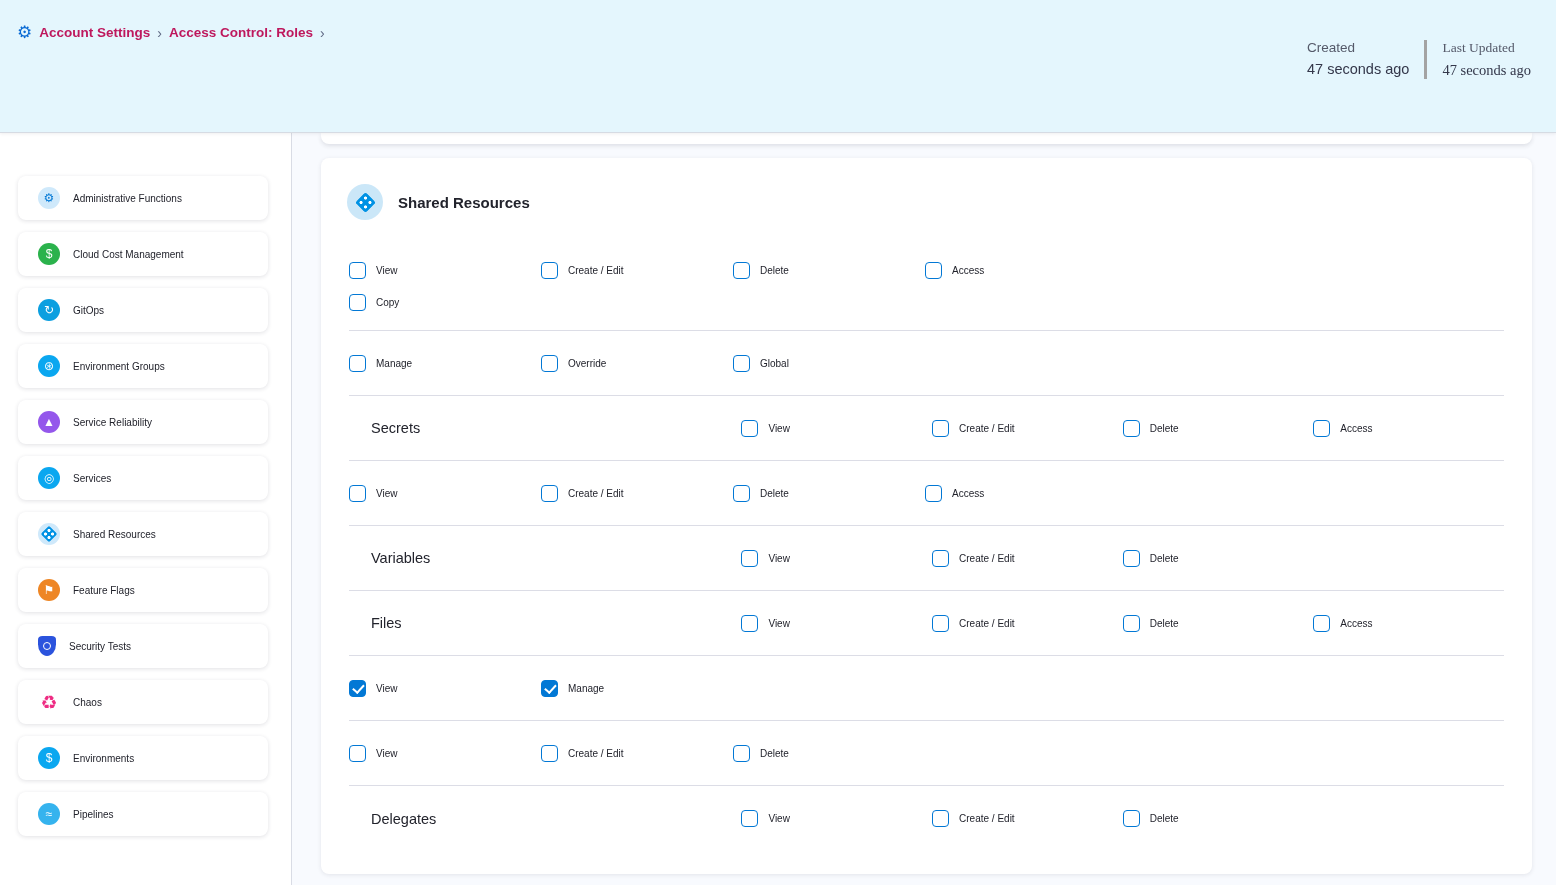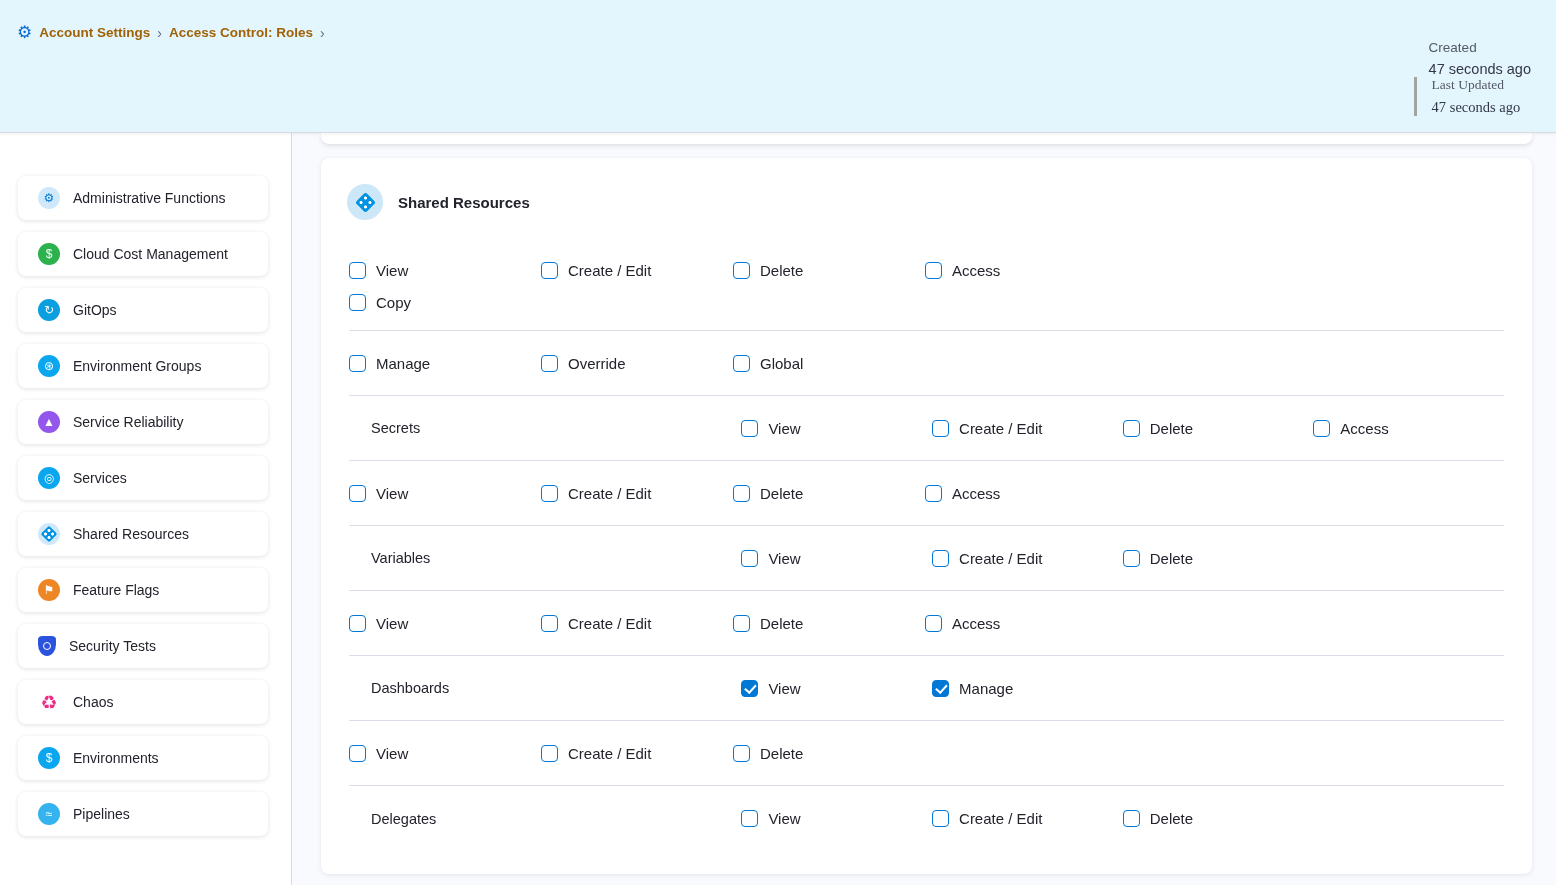--- a/index.html
+++ b/index.html
@@ -11,43 +11,43 @@
 
   
   .hdr {
     position:absolute; left:0; top:0; width:1556px; height:133px;
     background:#e4f6fd; border-bottom:1px solid #d6dbe3;
     box-shadow:0 1px 3px rgba(96,97,112,0.10); z-index:3;
   }
   .crumbs { position:absolute; left:17px; top:24px; display:flex; align-items:center; gap:7px;
             font-size:13.5px; font-weight:bold; }
   .crumb-gear { color:#0b6bd4; font-size:17px; line-height:1; }
-  .crumb-link { color:#a16207; cursor:pointer; }
+  .crumb-link { color:#be185d; cursor:pointer; }
   .crumb-sep { color:#5f6984; font-weight:normal; font-size:14px; }
   .title-row { position:absolute; left:16px; top:56px; display:flex; align-items:center; }
   .role-icon { width:42px; height:42px; flex:none; }
   .page-title { margin-left:33px; font-size:20px; font-weight:bold; color:#1b1e28; letter-spacing:0.1px; }
-  .meta { position:absolute; right:10px; top:40px; display:flex;flex-direction:column; }
+  .meta { position:absolute; right:10px; top:40px; display:flex; }
   .meta-col { padding:0 15px; }
   .meta-col + .meta-col { border-left:3px solid #a3a3a3;font-family:Liberation Serif, serif; }
   .meta-label { font-size:13.5px; color:#545969; margin-bottom:6px; }
   .meta-value { font-size:14.5px; color:#33374a; }
 
   
   .sidebar {
     position:absolute; left:0; top:133px; width:292px; height:752px;
     background:#ffffff; border-right:1px solid #d9dce5;
   }
   .scard {
     position:absolute; left:18px; width:250px; height:44px;
     background:#fff; border-radius:8px;
     box-shadow:0 1px 4px rgba(40,41,61,0.14);
     display:flex; align-items:center; padding-left:20px; gap:13px; cursor:pointer;
   }
-  .slabel { font-size:14px; color:#22232c; }
+  .slabel { font-size:10px; color:#22232c; }
   .sic {
     width:22px; height:22px; border-radius:50%; flex:none;
     display:flex; align-items:center; justify-content:center;
     font-size:12px; line-height:1;
   }
   .sic.bare { font-size:19px; }
   .sic.shield { border-radius:5px 5px 10px 10px / 4px 4px 13px 13px; width:18px; height:20px; }
   .sic.shield::after { content:""; width:6px; height:6px; border:1.6px solid #fff; border-radius:50%; }
   .dshape {
     width:12px; height:12px; border-radius:2px; transform:rotate(45deg);
@@ -88,21 +88,21 @@
   .perm { display:flex; align-items:center; cursor:pointer; }
   .cb {
     position:relative; width:17px; height:17px; flex:none;
     border:1.5px solid #0278d5; border-radius:4px; background:#fff;
   }
   .cb.checked { background:#0278d5; border-color:#0278d5; }
   .cb.checked::after {
     content:""; position:absolute; left:5px; top:1.5px; width:4.5px; height:9px;
     border:solid #fff; border-width:0 2px 2px 0; transform:rotate(42deg);
   }
-  .pl { margin-left:10px; font-size:15px; color:#22232c; }
+  .pl { margin-left:10px; font-size:10px; color:#22232c; }
 </style>
 </head>
 <body>
 
 <div class="hdr">
   <div class="crumbs">
     <span class="crumb-gear">⚙</span>
     <span class="crumb-link">Account Settings</span>
     <span class="crumb-sep">›</span>
     <span class="crumb-link">Access Control: Roles</span>
@@ -312,20 +312,21 @@
       <div class="cell">
         <label class="perm">
             <span class="cb"></span>
             <span class="pl">Delete</span>
           </label>
       </div>
       <div class="cell"></div>
     </div>
 
     <div class="prow">
+      <div class="rlabel">Files</div>
       <div class="cell">
         <label class="perm">
             <span class="cb"></span>
             <span class="pl">View</span>
           </label>
       </div>
       <div class="cell">
         <label class="perm">
             <span class="cb"></span>
             <span class="pl">Create / Edit</span>
@@ -339,21 +340,20 @@
       </div>
       <div class="cell">
         <label class="perm">
             <span class="cb"></span>
             <span class="pl">Access</span>
           </label>
       </div>
     </div>
 
     <div class="prow">
-      <div class="rlabel">Dashboards</div>
       <div class="cell">
         <label class="perm">
             <span class="cb checked"></span>
             <span class="pl">View</span>
           </label>
       </div>
       <div class="cell">
         <label class="perm">
             <span class="cb checked"></span>
             <span class="pl">Manage</span>

